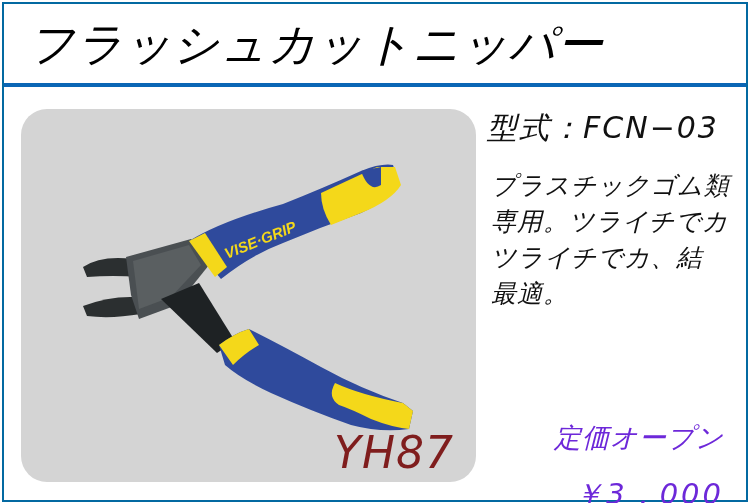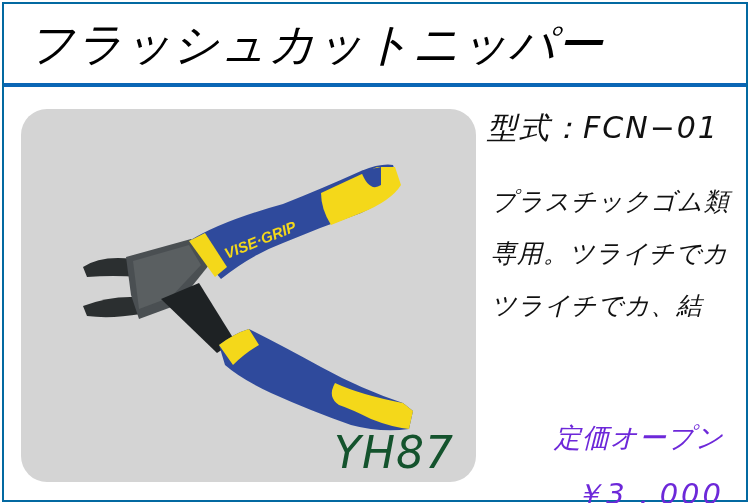--- a/index.html
+++ b/index.html
@@ -8,26 +8,26 @@
   .frame { position: absolute; left: 2px; top: 2px; width: 742px; height: 496px;
            border: 2px solid #0369a1; box-sizing: content-box; font-style: italic; }
   .title-bar { position: absolute; left: 0; top: 0; width: 742px; height: 79px;
                border-bottom: 4px solid #0a66b5; background: #fff; }
   .title { position: absolute; left: 24px; top: 12px; font-size: 46px; line-height: 56px;
            color: #000; letter-spacing: 1px; font-weight: normal; white-space: nowrap; }
   .photo { position: absolute; left: 17px; top: 105px; width: 455px; height: 373px;
            background: #d4d4d4; border-radius: 26px; overflow: hidden; }
   .photo svg { position: absolute; left: 0; top: 0; }
   .code { position: absolute; right: 22px; bottom: 4px; font-size: 44px; line-height: 50px;
-          color: #14532d; letter-spacing: 1px; }
+          color: #7f1d1d; letter-spacing: 1px; }
   .model { position: absolute; left: 483px; top: 104px; font-size: 30px; line-height: 40px;
            color: #111; white-space: nowrap; letter-spacing: 2px; }
   .desc { position: absolute; left: 487px; top: 164px; width: 250px; font-size: 25px;
           line-height: 36px; color: #111; }
-  .desc div { white-space: nowrap; letter-spacing: 1px; margin-top: 16px; }
+  .desc div { white-space: nowrap; letter-spacing: 1px; }
   .price { position: absolute; right: 22px; top: 418px; text-align: right; color: #6d28d9; }
   .price-label { font-size: 27px; line-height: 32px; white-space: nowrap; letter-spacing: 1px; }
   .price-value { font-size: 29px; line-height: 32px; white-space: nowrap; letter-spacing: 3px; margin-top: 24px; }
 </style>
 </head>
 <body>
 
 <div class="frame">
   <div class="title-bar">
     <div class="title">フラッシュカットニッパー</div>
@@ -51,25 +51,26 @@
       <path d="M168 132 L184 124 L206 158 L194 168 Z" fill="#f4d81a"></path>
       <text x="0" y="0" transform="translate(206 150) rotate(-22)" font-family="Liberation Sans, sans-serif" font-weight="bold" font-size="15" fill="#f4d81a">VISE·GRIP</text>
 
       <path d="M198 236 Q214 224 228 220 Q260 236 300 258 Q340 280 382 294 L392 302 L388 320 Q360 324 330 316 Q290 302 250 284 Q220 270 204 256 Z" fill="#2f4a9c"></path>
       <path d="M198 236 Q214 224 228 220 L238 236 Q224 244 212 256 Z" fill="#f4d81a"></path>
       <path d="M314 274 Q340 286 382 294 L392 302 L388 320 Q370 318 350 310 Q330 300 318 296 Q306 288 314 274 Z" fill="#f4d81a"></path>
     </svg>
     <div class="code">YH87</div>
   </div>
 
-  <div class="model">型式：FCN−01</div>
+  <div class="model">型式：FCN−03</div>
 
   <div class="desc">
     <div>プラスチックゴム類</div>
     <div>専用。ツライチでカ</div>
     <div>ツライチでカ、結</div>
+    <div>最適。</div>
   </div>
 
   <div class="price">
     <div class="price-label">定価オープン</div>
     <div class="price-value">￥3，000</div>
   </div>
 </div>
 
 </body></html>

